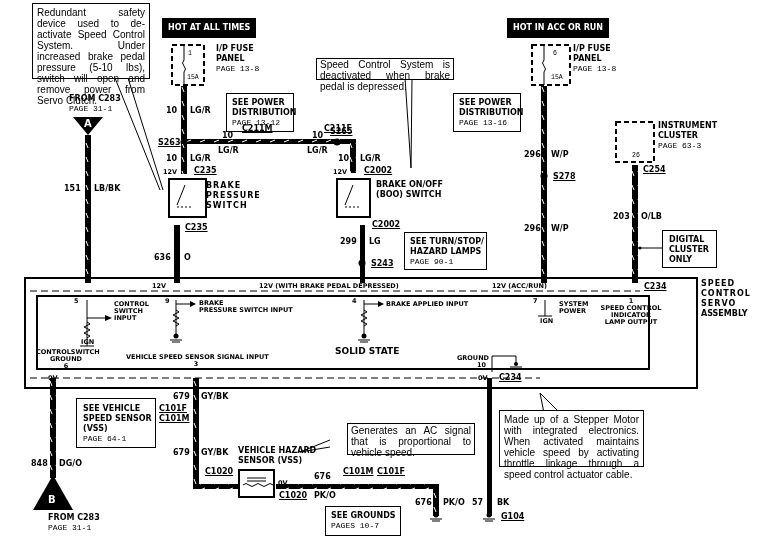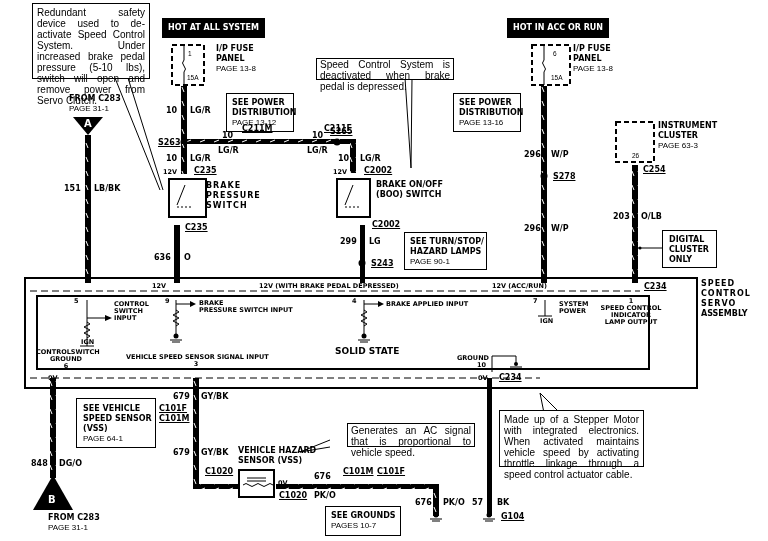--- a/index.html
+++ b/index.html
@@ -1,19 +1,19 @@
 <!DOCTYPE html>
 <html><head>
 <meta charset="utf-8">
 <style>
   html,body{margin:0;padding:0;background:#fff;}
   body{width:768px;height:541px;position:relative;overflow:hidden;font-family:"Liberation Sans",sans-serif;color:#000;}
   svg{position:absolute;left:0;top:0;}
   .t{position:absolute;font-family:"DejaVu Sans",sans-serif;font-weight:bold;font-size:8px;line-height:10px;white-space:nowrap;}
-  .n{position:absolute;font-family:Liberation Sans, sans-serif;font-size:8px;line-height:10px;white-space:nowrap;}
+  .n{position:absolute;font-family:Liberation Mono, monospace;font-size:8px;line-height:10px;white-space:nowrap;}
   .u{text-decoration:underline;}
   .box{position:absolute;border:1px solid #000;background:#fff;box-sizing:border-box;}
   .note{font-family:"Liberation Sans",sans-serif;font-size:10px;line-height:11px;padding:3px 4px;text-align:justify;}
   .hot{position:absolute;background:#000;color:#fff;font-family:"DejaVu Sans",sans-serif;font-weight:bold;font-size:8px;line-height:20px;padding:0 6px;}
   .sm{font-size:6.5px;line-height:7px;}
   .c{text-align:center;}
 </style>
 </head>
 <body>
 
@@ -129,24 +129,24 @@
   <line x1="405" y1="78" x2="411" y2="168" stroke="#000"></line>
   <line x1="412" y1="78" x2="411" y2="168" stroke="#000"></line>
   <line x1="300" y1="452" x2="330" y2="440" stroke="#000"></line>
   <line x1="300" y1="452" x2="330" y2="447" stroke="#000"></line>
   <line x1="540" y1="393" x2="544" y2="413" stroke="#000"></line>
   <line x1="540" y1="393" x2="560" y2="413" stroke="#000"></line>
 </svg>
 
 <div class="box note" style="left:32px;top:3px;width:118px;height:76px;">Redundant safety device used to de-activate Speed Control System. Under increased brake pedal pressure (5-10 lbs), switch will open and remove power from Servo Clutch.</div>
 <div class="box note" style="left:316px;top:58px;width:138px;height:22px;padding:0 3px;">Speed Control System is deactivated when brake pedal is depressed.</div>
-<div class="box note" style="left:347px;top:423px;width:128px;height:24px;padding:1px 3px;">Generates an AC signal that is proportional to vehicle speed.</div>
+<div class="box note" style="left:347px;top:423px;width:128px;height:32px;padding:1px 3px;">Generates an AC signal that is proportional to vehicle speed.</div>
 <div class="box note" style="left:499px;top:410px;width:145px;height:57px;">Made up of a Stepper Motor with integrated electronics. When activated maintains vehicle speed by activating throttle linkage through a speed control actuator cable.</div>
 
-<div class="hot" style="left:162px;top:18px;">HOT AT ALL SYSTEM</div>
+<div class="hot" style="left:162px;top:18px;">HOT AT ALL TIMES</div>
 <div class="hot" style="left:507px;top:18px;">HOT IN ACC OR RUN</div>
 
 <div class="n sm" style="left:188px;top:50px;">1</div>
 <div class="n sm" style="left:187px;top:74px;">15A</div>
 <div class="t" style="left:216px;top:44px;">I/P FUSE</div>
 <div class="t" style="left:216px;top:54px;">PANEL</div>
 <div class="n" style="left:216px;top:64px;">PAGE 13-8</div>
 <div class="n sm" style="left:553px;top:50px;">6</div>
 <div class="n sm" style="left:551px;top:74px;">15A</div>
 <div class="t" style="left:573px;top:44px;">I/P FUSE</div>

